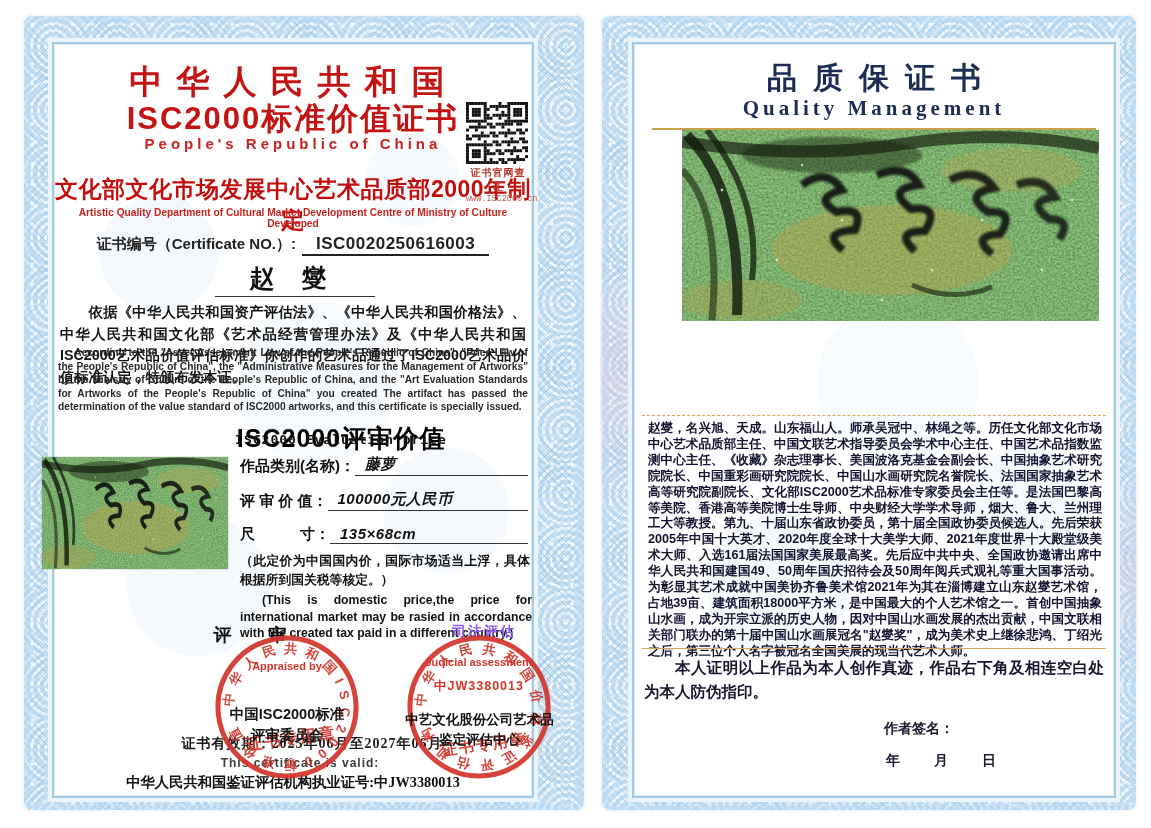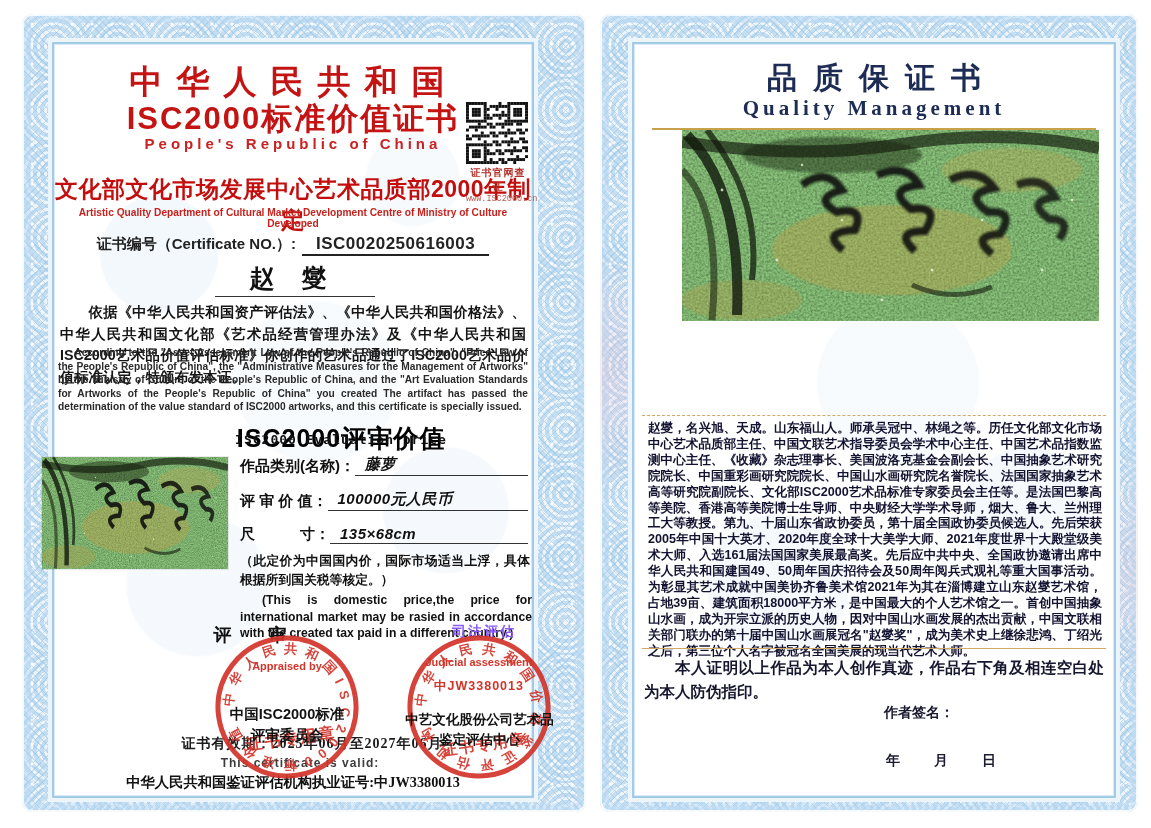--- a/index.html
+++ b/index.html
@@ -93,21 +93,21 @@
 
   
   .r-t1{top:14px;font-size:30px;font-weight:900;color:#1d2c55;letter-spacing:16px;padding-left:16px;}
   .r-t2{top:52px;font-size:21px;font-weight:bold;color:#1d2c55;letter-spacing:4px;font-family:"Liberation Serif",serif;}
   .gold-line{top:84px;left:18px;right:18px;border-top:2px solid #c8a24a;}
   .painting{left:48px;top:86px;width:417px;height:191px;overflow:hidden;background:#3f6a33;}
   .dash-line{top:371px;left:8px;right:8px;border-top:1px dashed #d2a963;}
   .bio{top:377px;left:14px;right:12px;font-size:12.6px;font-weight:600;line-height:15.9px;color:#131331;text-align:justify;}
   .sep2{top:604px;left:8px;right:8px;border-top:1.5px solid #d2a963;}
   .statement{top:612px;left:10px;right:10px;font-size:15.5px;font-weight:bold;color:#16162e;line-height:24px;text-indent:2em;text-align:justify;}
-  .sign-label{left:250px;top:660px;font-size:14px;font-weight:bold;color:#1a1a30;}
+  .sign-label{left:250px;top:676px;font-size:14px;font-weight:bold;color:#1a1a30;}
   .date-line{left:252px;top:708px;font-size:14px;font-weight:bold;color:#1a1a30;letter-spacing:2px;}
 </style>
 </head>
 <body>
 
 <div class="cert left">
   <div class="panel">
 
     <div class="abs ctr l-t1">中华人民共和国</div>
     <div class="abs ctr l-t2">ISC2000标准价值证书</div>

